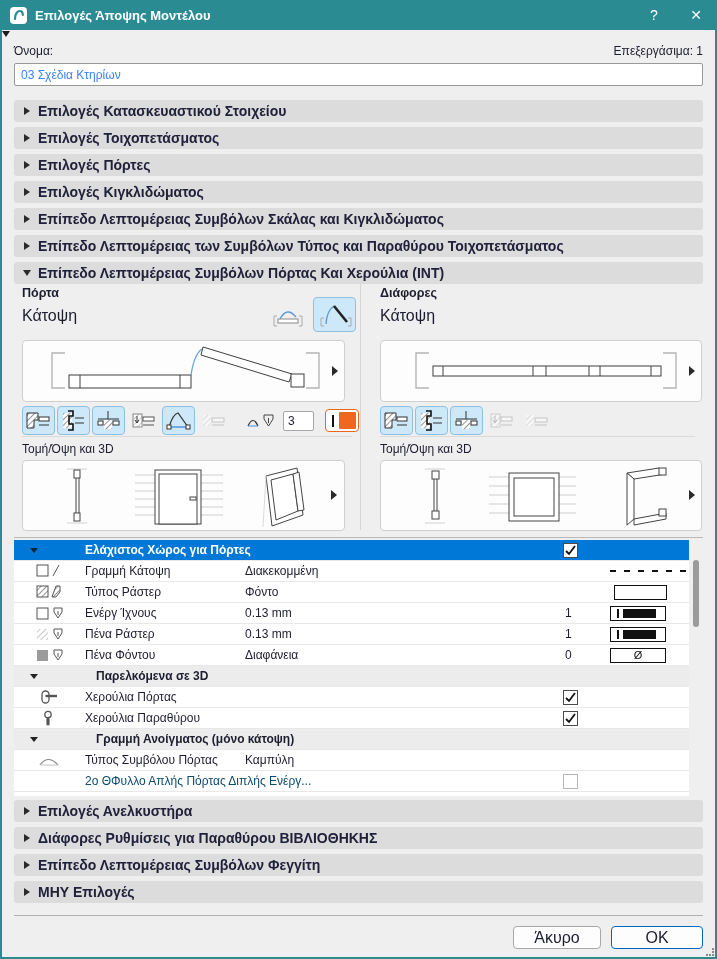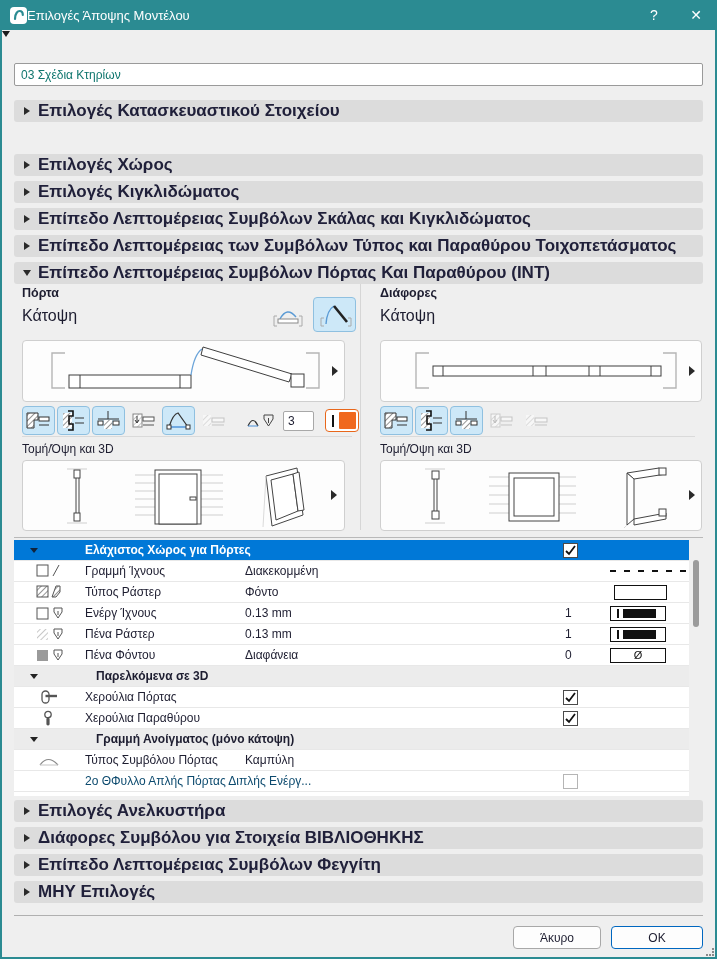--- a/index.html
+++ b/index.html
@@ -2,36 +2,36 @@
 <html><head>
 <meta charset="utf-8">
 <style>
   html,body{margin:0;padding:0;background:#fff;}
   *{box-sizing:border-box;}
   body{font-family:"Liberation Sans","DejaVu Sans",sans-serif;font-size:12px;color:#1d1d30;}
   .dlg{position:relative;width:717px;height:959px;background:#efefef;overflow:hidden;}
   
   .tb{position:absolute;top:0;left:0;right:0;height:30px;background:#2b8b92;display:flex;align-items:center;color:#fff;}
   .tb .appico{width:17px;height:17px;margin-left:10px;background:#fff;border-radius:4px;display:flex;align-items:center;justify-content:center;}
-  .tb .ttl{margin-left:0;font-size:13px;}
+  .tb .ttl{margin-left:8px;font-size:13px;font-weight:bold;}
   .tb .sp{flex:1;}
   .tb-btn{width:42px;height:30px;border:none;background:transparent;color:#fff;font-size:14px;font-family:inherit;cursor:default;}
   
   .edge{position:absolute;top:30px;bottom:0;left:0;width:2px;background:#2b8b92;}
   .edge.r{left:auto;right:0;}
   .edge.b{top:auto;left:0;right:0;width:auto;height:2px;}
   .caret{position:absolute;top:31px;left:2px;width:0;height:0;border-left:4px solid transparent;border-right:4px solid transparent;border-top:6px solid #1c1c1c;}
   
   .nrow{position:absolute;top:44px;left:14px;right:14px;display:flex;justify-content:space-between;}
-  .ninput{position:absolute;top:63px;left:14px;width:689px;height:23px;border:1px solid #9a9a9a;border-radius:2px;background:#fff;font-family:inherit;font-size:12px;padding:0 6px;color:#0f766e;}
+  .ninput{position:absolute;top:63px;left:14px;width:689px;height:23px;border:1px solid #9a9a9a;border-radius:2px;background:#fff;font-family:inherit;font-size:12px;padding:0 6px;color:#3b82f6;}
   
   .sb{position:absolute;left:14px;width:689px;height:22px;background:#dcdcdc;border-radius:3px;display:flex;align-items:center;cursor:default;}
   .sb .tri-r{width:0;height:0;border-top:4px solid transparent;border-bottom:4px solid transparent;border-left:6px solid #2a2a2a;margin:0 8px 0 10px;}
   .sb .tri-d{width:0;height:0;border-left:4px solid transparent;border-right:4px solid transparent;border-top:6px solid #2a2a2a;margin:0 7px 0 9px;}
-  .sb .lbl{font-weight:bold;font-size:17px;color:#20203a;}
+  .sb .lbl{font-weight:bold;font-size:14px;color:#20203a;}
   
   .zone{position:absolute;top:284px;left:14px;width:689px;height:250px;}
   .vdiv{position:absolute;top:0;bottom:4px;left:346px;width:1px;background:#d6d6d6;}
   .col{position:absolute;top:0;height:100%;}
   .col.l{left:0;width:346px;padding-left:8px;}
   .col.r{left:358px;width:331px;padding-left:8px;}
   .ph{position:absolute;top:2px;left:8px;font-weight:bold;font-size:12.5px;}
   .sub{position:absolute;top:23px;left:8px;font-size:16px;}
   .tglrow{position:absolute;top:13px;right:4px;display:flex;gap:4px;}
   .tgl{width:43px;height:35px;border:1px solid transparent;border-radius:4px;background:transparent;display:flex;align-items:center;justify-content:center;padding:0;}
@@ -74,21 +74,21 @@
   .dashline{width:106px;height:2px;background:repeating-linear-gradient(90deg,#111 0 6px,transparent 6px 14px);}
   .swatch{width:53px;height:15px;border:1px solid #111;background:#fff;}
   .penprev{width:56px;height:15px;border:1px solid #111;background:#fff;display:flex;align-items:center;}
   .penprev .t{width:2px;height:9px;background:#111;margin-left:6px;}
   .penprev .b{width:33px;height:9px;background:#111;margin-left:4px;}
   .oprev{width:56px;height:15px;border:1px solid #111;background:#fff;display:flex;align-items:center;justify-content:center;font-size:11px;color:#111;}
   .sbar{position:absolute;top:540px;left:692px;width:8px;height:256px;background:#efefef;}
   .sbar .thumb{position:absolute;top:20px;left:1px;width:6px;height:67px;background:#9b9b9b;border-radius:3px;}
   
   .fline{position:absolute;top:915px;left:14px;width:689px;height:1px;background:#b0b0b0;}
-  .btn{position:absolute;top:926px;height:23px;border:1px solid #a8a8a8;border-radius:4px;background:#fdfdfd;font-family:inherit;font-size:12px;color:#1d1d30;}
+  .btn{position:absolute;top:926px;height:23px;border:1px solid #a8a8a8;border-radius:4px;background:#fdfdfd;font-family:inherit;font-size:16px;color:#1d1d30;}
   .btn.cancel{left:513px;width:88px;}
   .btn.ok{left:611px;width:92px;border:1.5px solid #0067c0;}
   .grip{position:absolute;right:3px;bottom:3px;width:8px;height:8px;border-right:2px dotted #8a8a8a;border-bottom:2px dotted #8a8a8a;}
 </style>
 </head>
 <body>
 
 <svg width="0" height="0" style="position:absolute">
   <defs>
     <pattern id="h1" patternUnits="userSpaceOnUse" width="4" height="4" patternTransform="rotate(45)">
@@ -113,45 +113,53 @@
     <span class="ttl">Επιλογές Άποψης Μοντέλου</span>
     <span class="sp"></span>
     <button class="tb-btn">?</button>
     <button class="tb-btn">✕</button>
   </div>
   <div class="edge"></div>
   <div class="edge r"></div>
   <div class="edge b"></div>
   <div class="caret"></div>
 
+  <div class="nrow">
+    <span>Όνομα:</span>
+    <span>Επεξεργάσιμα: 1</span>
+  </div>
   <input class="ninput" value="03 Σχέδια Κτηρίων" style="">
 
   <div class="sb" style="top:100px">
       <span class="tri-r"></span>
       <span class="lbl">Επιλογές Κατασκευαστικού Στοιχείου</span>
     </div>
+  <div class="sb" style="top:127px">
+      <span class="tri-r"></span>
+      <span class="lbl">Επιλογές Τοιχοπετάσματος</span>
+    </div>
   <div class="sb" style="top:154px">
       <span class="tri-r"></span>
-      <span class="lbl">Επιλογές Χώρος</span>
+      <span class="lbl">Επιλογές Πόρτες</span>
     </div>
   <div class="sb" style="top:181px">
       <span class="tri-r"></span>
       <span class="lbl">Επιλογές Κιγκλιδώματος</span>
     </div>
   <div class="sb" style="top:208px">
       <span class="tri-r"></span>
       <span class="lbl">Επίπεδο Λεπτομέρειας Συμβόλων Σκάλας και Κιγκλιδώματος</span>
     </div>
   <div class="sb" style="top:235px">
       <span class="tri-r"></span>
       <span class="lbl">Επίπεδο Λεπτομέρειας των Συμβόλων Τύπος και Παραθύρου Τοιχοπετάσματος</span>
     </div>
   <div class="sb" style="top:262px">
       <span class="tri-d"></span>
-      <span class="lbl">Επίπεδο Λεπτομέρειας Συμβόλων Πόρτας Και Παραθύρου (INT)</span>
+      <span class="lbl">Επίπεδο Λεπτομέρειας Συμβόλων Πόρτας Και Χερούλια (INT)</span>
     </div>
 
   <div class="zone">
     <div class="vdiv"></div>
 
     <div class="col l">
       <div class="ph">Πόρτα</div>
       <div class="sub">Κάτοψη</div>
       <div class="tglrow">
         <button class="tgl">
@@ -384,21 +392,21 @@
           </svg>
         </span>
     </div>
     <div class="trow">
       <span class="ric">
           <svg width="30" height="14" viewBox="0 0 30 14">
             <rect x="1" y="1" width="11" height="11" fill="#fff" stroke="#555"></rect>
             <line x1="17" y1="12" x2="23" y2="1" stroke="#555"></line>
           </svg>
         </span>
-      <span class="lab">Γραμμή Ίχνους</span>
+      <span class="lab">Γραμμή Κάτοψη</span>
       <span class="val">Διακεκομμένη</span>
       <span class="prev">
           <span class="dashline"></span>
         </span>
     </div>
     <div class="trow">
       <span class="ric">
           <svg width="30" height="14" viewBox="0 0 30 14">
             <rect x="1" y="1" width="11" height="11" fill="url(#h1)" stroke="#555"></rect>
             <polygon points="16,12 20,1 24,1 24,7 20,12" fill="url(#h1)" stroke="#555"></polygon>
@@ -522,21 +530,21 @@
   <div class="sbar">
       <span class="thumb"></span>
     </div>
 
   <div class="sb" style="top:800px">
       <span class="tri-r"></span>
       <span class="lbl">Επιλογές Ανελκυστήρα</span>
     </div>
   <div class="sb" style="top:827px">
       <span class="tri-r"></span>
-      <span class="lbl">Διάφορες Συμβόλου για Στοιχεία ΒΙΒΛΙΟΘΗΚΗΣ</span>
+      <span class="lbl">Διάφορες Ρυθμίσεις για Παραθύρου ΒΙΒΛΙΟΘΗΚΗΣ</span>
     </div>
   <div class="sb" style="top:854px">
       <span class="tri-r"></span>
       <span class="lbl">Επίπεδο Λεπτομέρειας Συμβόλων Φεγγίτη</span>
     </div>
   <div class="sb" style="top:881px">
       <span class="tri-r"></span>
       <span class="lbl">ΜΗΥ Επιλογές</span>
     </div>
 

